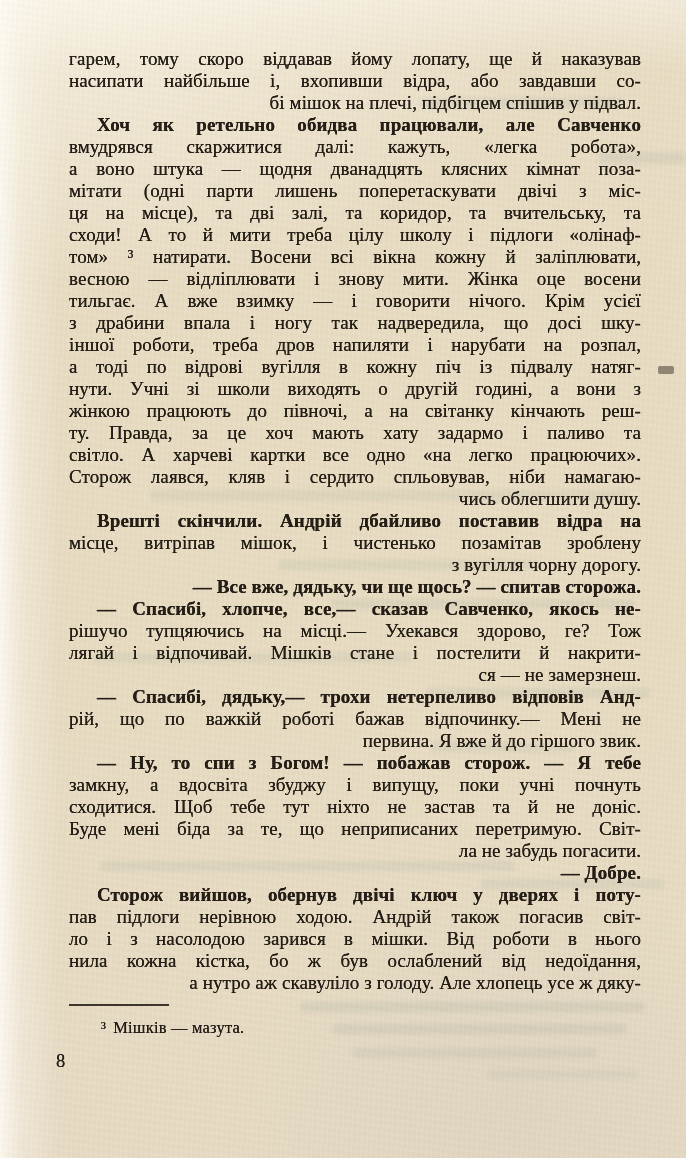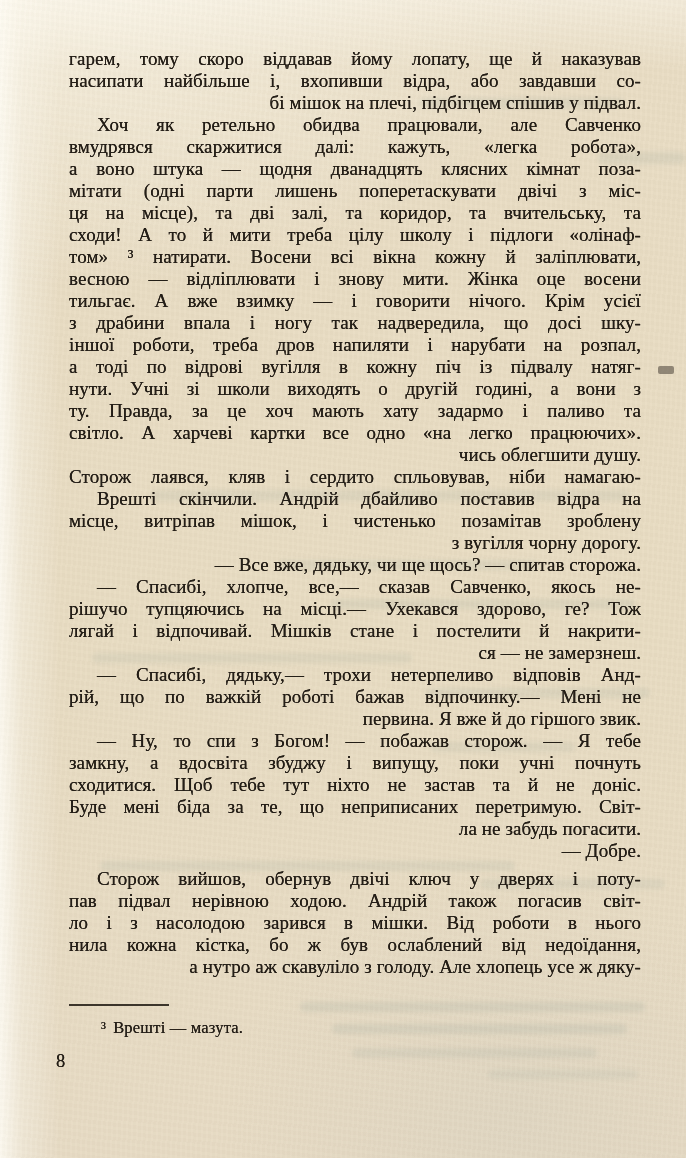--- a/index.html
+++ b/index.html
@@ -30,24 +30,24 @@
   }
   .speck { position: absolute; background: #4a4238; border-radius: 2px; filter: blur(0.5px); }
 
   .text-block {
     position: absolute; left: 69px; top: 48px; width: 572px;
     font-size: 19px; line-height: 22px; color: var(--ink, #241e17);
     text-shadow: 0 0 0.45px var(--ink, #241e17);
     letter-spacing: 0.1px;
   }
   .para { margin: 0; }
-  .para.gap { margin-top: 6px; }
+  .para.gap { margin-top: 0; }
   .line { text-align: right; }
   .line.j { text-align: justify; text-align-last: justify; }
-  .line.ind { text-indent: 28px; }
+  .line.ind { text-indent: 28px; font-weight: bold; }
 
   .footnote-block { position: absolute; left: 69px; top: 1004px; width: 572px; color: var(--ink, #241e17); }
   .footnote-rule { width: 100px; height: 2px; background: #3c352b; }
   .footnote-text {
     margin-top: 12px; padding-left: 32px; font-size: 16.5px;
     text-shadow: 0 0 0.4px var(--ink, #241e17); letter-spacing: 0.2px;
   }
   .fn-marker { margin-right: 7px; }
   .page-number {
     position: absolute; left: 56px; top: 1051px; font-size: 18.5px;
@@ -89,24 +89,25 @@
         <div class="line j">мітати (одні парти лишень поперетаскувати двічі з міс-</div>
         <div class="line j">ця на місце), та дві залі, та коридор, та вчительську, та</div>
         <div class="line j">сходи! А то й мити треба цілу школу і підлоги «олінаф-</div>
         <div class="line j">том» ³ натирати. Восени всі вікна кожну й заліплювати,</div>
         <div class="line j">весною — відліплювати і знову мити. Жінка оце восени</div>
         <div class="line j">тильгає. А вже взимку — і говорити нічого. Крім усієї</div>
         <div class="line j">з драбини впала і ногу так надвередила, що досі шку-</div>
         <div class="line j">іншої роботи, треба дров напиляти і нарубати на розпал,</div>
         <div class="line j">а тоді по відрові вугілля в кожну піч із підвалу натяг-</div>
         <div class="line j">нути. Учні зі школи виходять о другій годині, а вони з</div>
+        <div class="line j">жінкою працюють до півночі, а на світанку кінчають реш-</div>
         <div class="line j">ту. Правда, за це хоч мають хату задармо і паливо та</div>
         <div class="line j">світло. А харчеві картки все одно «на легко працюючих».</div>
+        <div class="line j">Сторож лаявся, кляв і сердито спльовував, ніби намагаю-</div>
         <div class="line">чись облегшити душу.</div>
-        <div class="line j">Сторож лаявся, кляв і сердито спльовував, ніби намагаю-</div>
       </div>
       <div class="para">
         <div class="line j ind">Врешті скінчили. Андрій дбайливо поставив відра на</div>
         <div class="line j">місце, витріпав мішок, і чистенько позамітав зроблену</div>
         <div class="line">з вугілля чорну дорогу.</div>
       </div>
       <div class="para">
         <div class="line ind">— Все вже, дядьку, чи ще щось? — спитав сторожа.</div>
       </div>
       <div class="para">
@@ -125,28 +126,28 @@
         <div class="line j">замкну, а вдосвіта збуджу і випущу, поки учні почнуть</div>
         <div class="line j">сходитися. Щоб тебе тут ніхто не застав та й не доніс.</div>
         <div class="line j">Буде мені біда за те, що неприписаних перетримую. Світ-</div>
         <div class="line">ла не забудь погасити.</div>
       </div>
       <div class="para">
         <div class="line ind">— Добре.</div>
       </div>
       <div class="para gap">
         <div class="line j ind">Сторож вийшов, обернув двічі ключ у дверях і поту-</div>
-        <div class="line j">пав підвал нерівною ходою. Андрій також погасив світ-</div>
+        <div class="line j">пав підлоги нерівною ходою. Андрій також погасив світ-</div>
         <div class="line j">ло і з насолодою зарився в мішки. Від роботи в нього</div>
         <div class="line j">нила кожна кістка, бо ж був ослаблений від недоїдання,</div>
         <div class="line">а нутро аж скавуліло з голоду. Але хлопець усе ж дяку-</div>
       </div>
     </div>
 
   <div class="footnote-block">
     <div class="footnote-rule"></div>
     <div class="footnote-text">
-      <span class="fn-marker">³</span><span>Врешті — мазута.</span>
+      <span class="fn-marker">³</span><span>Мішків — мазута.</span>
     </div>
   </div>
 
   <div class="page-number">8</div>
 </div>
 
 </body></html>

